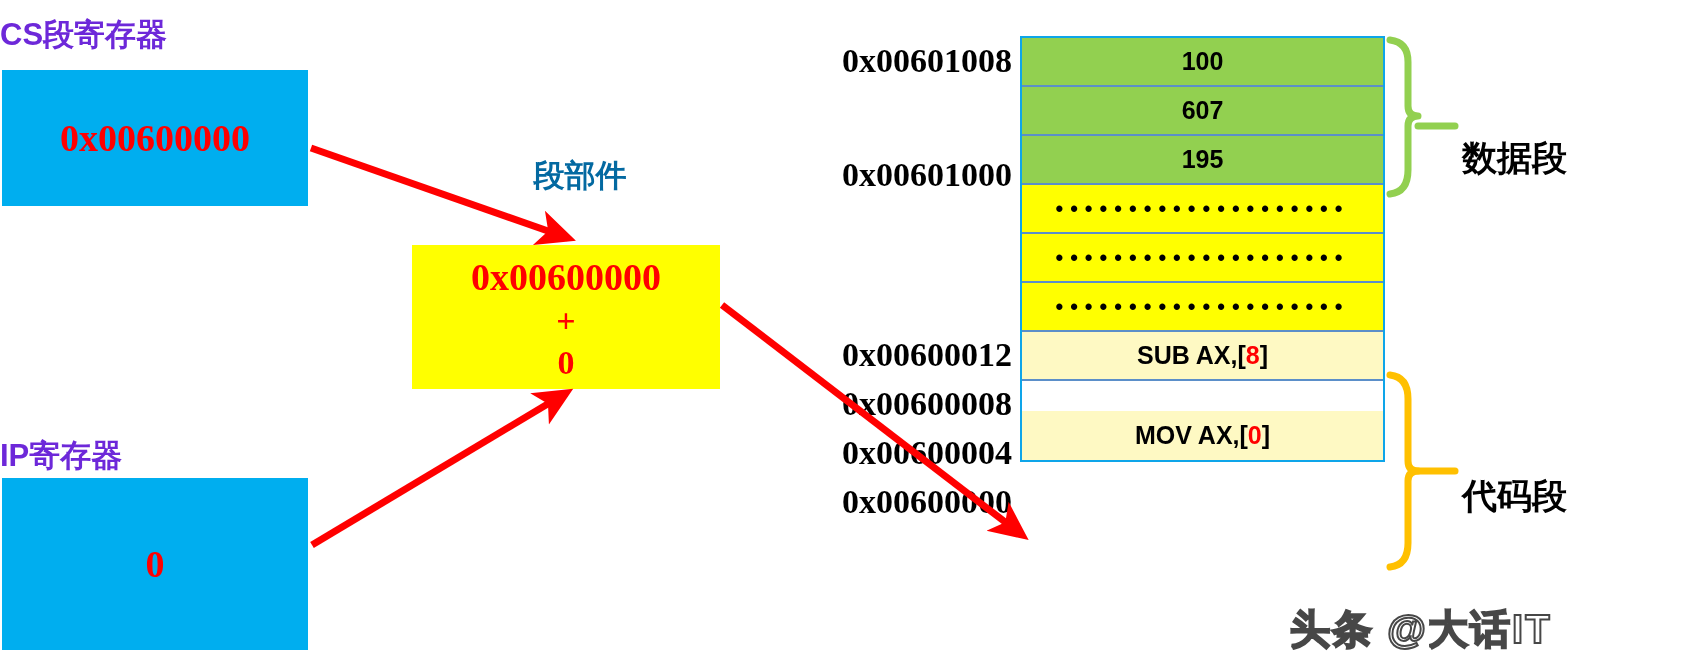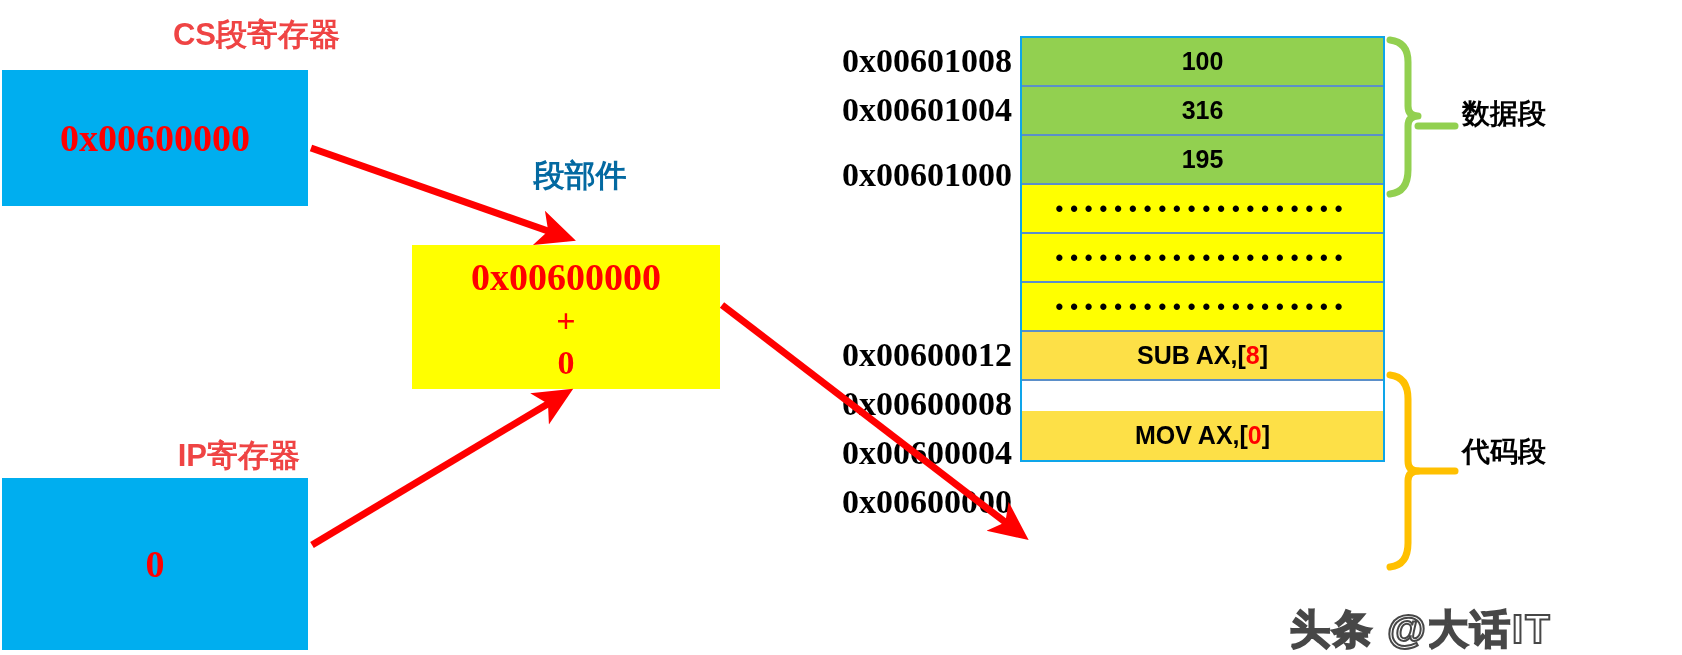--- a/index.html
+++ b/index.html
@@ -16,22 +16,22 @@
     height: 655px;
     background: #ffffff;
     overflow: hidden;
   }
   .abs { position: absolute; }
 
   
   .reg-title {
     font-weight: bold;
     font-size: 31px;
-    color: #ef4444;
-    text-align: right;
+    color: #6d28d9;
+    text-align: left;
     white-space: nowrap;
   }
   .reg-box {
     background: #00AEEF;
     display: flex;
     align-items: center;
     justify-content: center;
   }
   .reg-value {
     color: #FF0000;
@@ -83,21 +83,21 @@
     box-sizing: border-box;
     border-bottom: 2px solid #5B8FC9;
     display: flex;
     align-items: center;
     justify-content: center;
     position: relative;
   }
   .mrow:last-child { border-bottom: none; margin-top: 30px; }
   .mrow.data { background: #92D050; }
   .mrow.gap  { background: #FFFF00; }
-  .mrow.code { background: #fde047; }
+  .mrow.code { background: #fef9c3; }
   .mcell {
     font-weight: bold;
     font-size: 25px;
     color: #000000;
     white-space: nowrap;
   }
   .mcell .hl { color: #FF0000; }
   .dots {
     letter-spacing: 7px;
     font-size: 22px;
@@ -123,23 +123,24 @@
     left: 700px;
     top: 0;
     width: 312px;
     height: 514px;
   }
 
   
   .brace-label {
     position: absolute;
     font-weight: bold;
-    font-size: 28px;
-    color: #000000;
-    white-space: nowrap;
+    font-size: 35px;
+    color: #000000;
+    white-space: nowrap;
+    margin-top: 40px;
   }
 
   
   #watermark {
     position: absolute;
     left: 1290px;
     top: 578px;
     font-size: 40px;
     font-weight: bold;
     color: #3b3b3b;
@@ -179,34 +180,33 @@
 
   <div class="abs seg-title" style="left:450px; top:155px; width:260px;">段部件</div>
   <div class="abs seg-box" style="left:412px; top:245px; width:308px; height:140px;">
     <span class="seg-line addr">0x00600000</span>
     <span class="seg-line plus">+</span>
     <span class="seg-line off">0</span>
   </div>
 
   <div id="addr-col">
       <div class="addr-label" style="top: 42px;">0x00601008</div>
-      <div class="addr-label" style="top: 91px;">0x00601004</div>
       <div class="addr-label" style="top: 156px;">0x00601000</div>
       <div class="addr-label" style="top: 336px;">0x00600012</div>
       <div class="addr-label" style="top: 385px;">0x00600008</div>
       <div class="addr-label" style="top: 434px;">0x00600004</div>
       <div class="addr-label" style="top: 483px;">0x00600000</div>
     </div>
 
   <div id="memtable">
       <div class="mrow data">
         <span class="mcell">100</span>
       </div>
       <div class="mrow data">
-        <span class="mcell">316</span>
+        <span class="mcell">607</span>
       </div>
       <div class="mrow data">
         <span class="mcell">195</span>
       </div>
       <div class="mrow gap">
         <span class="dots">••••••••••••••••••••</span>
       </div>
       <div class="mrow gap">
         <span class="dots">••••••••••••••••••••</span>
       </div>

